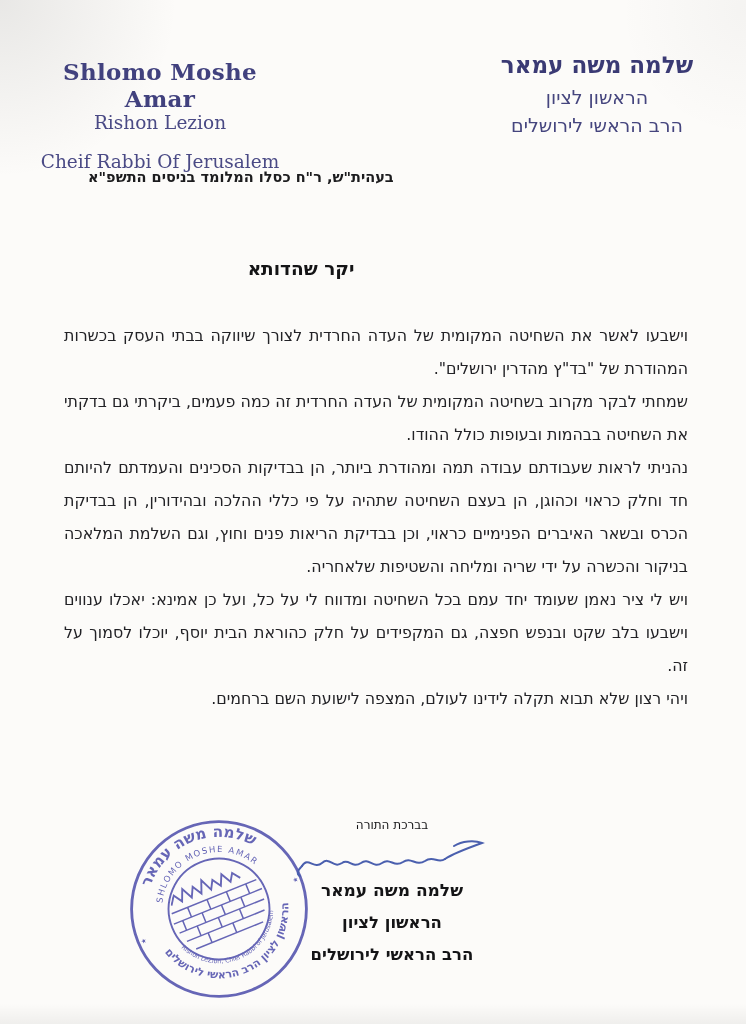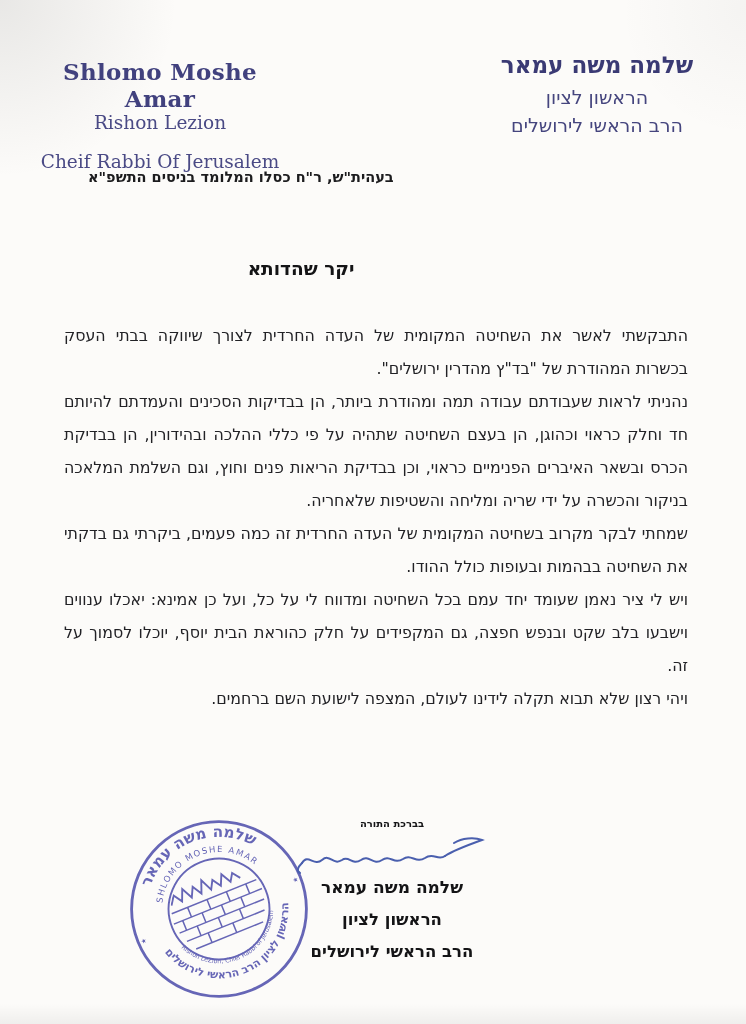--- a/index.html
+++ b/index.html
@@ -57,21 +57,21 @@
     font-size:15.8px;line-height:33px;color:#222226;
     font-family:"DejaVu Sans",sans-serif;
   }
   .body-text p{margin:0;}
   
   .sig-block{
     position:absolute;left:283px;top:818px;width:218px;z-index:2;
     direction:rtl;text-align:center;color:#141416;
     font-family:"DejaVu Sans",sans-serif;
   }
-  .sig-block .blessing{font-weight:bold;font-size:10px;}
+  .sig-block .blessing{font-weight:normal;font-size:12px;}
   .sig-script{display:block;margin:2px auto 0 auto;width:200px;height:46px;}
   .sig-block .name{font-weight:bold;font-size:17px;margin-top:0px;}
   .sig-block .t1{font-weight:bold;font-size:16.5px;margin-top:13px;}
   .sig-block .t2{font-weight:bold;font-size:16.5px;margin-top:13px;}
   
   .stamp{
     position:absolute;left:124px;top:814px;width:190px;height:190px;
     transform:rotate(-22deg);opacity:.82;z-index:1;
   }
   .stamp text{font-family:"DejaVu Sans",sans-serif;}
@@ -92,23 +92,23 @@
     <div class="l1">שלמה משה עמאר</div>
     <div class="l2">הראשון לציון</div>
     <div class="l3">הרב הראשי לירושלים</div>
   </div>
 
   <div class="date-line">בעהית"ש, ר"ח כסלו המלומד בניסים התשפ"א</div>
 
   <div class="doc-title">יקר שהדותא</div>
 
   <div class="body-text">
-    <p>התבקשתי לאשר את השחיטה המקומית של העדה החרדית לצורך שיווקה בבתי העסק בכשרות המהודרת של "בד"ץ מהדרין ירושלים".</p>
+    <p>וישבעו לאשר את השחיטה המקומית של העדה החרדית לצורך שיווקה בבתי העסק בכשרות המהודרת של "בד"ץ מהדרין ירושלים".</p>
+    <p>שמחתי לבקר מקרוב בשחיטה המקומית של העדה החרדית זה כמה פעמים, ביקרתי גם בדקתי את השחיטה בבהמות ובעופות כולל ההודו.</p>
     <p>נהניתי לראות שעבודתם עבודה תמה ומהודרת ביותר, הן בבדיקות הסכינים והעמדתם להיותם חד וחלק כראוי וכהוגן, הן בעצם השחיטה שתהיה על פי כללי ההלכה ובהידורין, הן בבדיקת הכרס ובשאר האיברים הפנימיים כראוי, וכן בבדיקת הריאות פנים וחוץ, וגם השלמת המלאכה בניקור והכשרה על ידי שריה ומליחה והשטיפות שלאחריה.</p>
-    <p>שמחתי לבקר מקרוב בשחיטה המקומית של העדה החרדית זה כמה פעמים, ביקרתי גם בדקתי את השחיטה בבהמות ובעופות כולל ההודו.</p>
     <p>ויש לי ציר נאמן שעומד יחד עמם בכל השחיטה ומדווח לי על כל, ועל כן אמינא: יאכלו ענווים וישבעו בלב שקט ובנפש חפצה, גם המקפידים על חלק כהוראת הבית יוסף, יוכלו לסמוך על זה.</p>
     <p>ויהי רצון שלא תבוא תקלה לידינו לעולם, המצפה לישועת השם ברחמים.</p>
   </div>
 
   <div class="sig-block">
     <div class="blessing">בברכת התורה</div>
     <svg class="sig-script" viewBox="0 0 200 46">
       <g stroke="#4a5fae" stroke-width="2" fill="none" stroke-linecap="round">
         <path d="M10,32 C16,22 22,36 30,29 C38,22 41,35 50,29 C57,24 60,35 69,29 C77,23 81,35 90,29 C98,23 102,34 111,28 C119,22 124,33 133,27 C141,21 146,30 153,25"></path>
         <path d="M153,25 C162,19 176,14 190,9 C182,6 170,7 162,12"></path>

